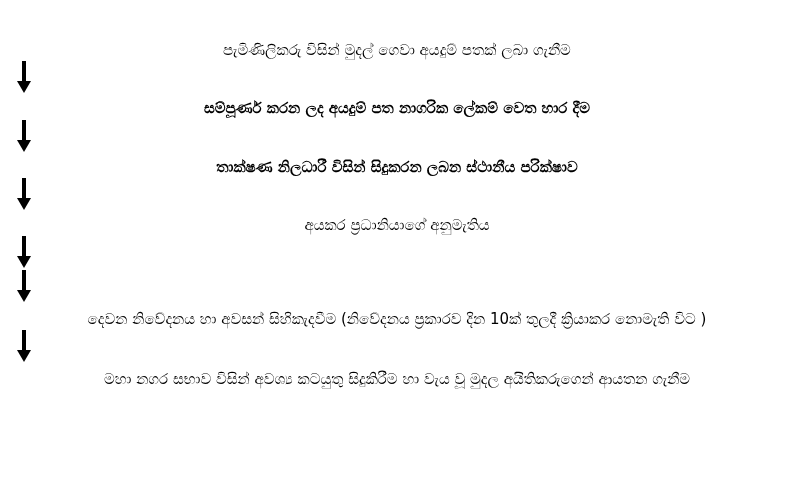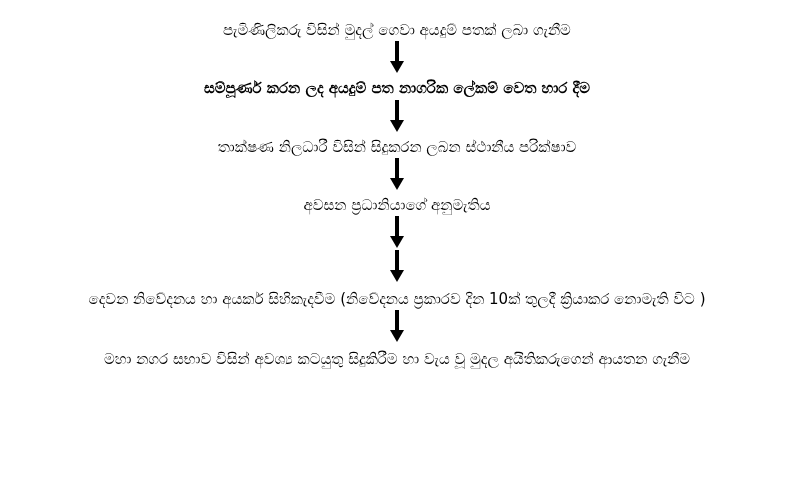--- a/index.html
+++ b/index.html
@@ -15,21 +15,22 @@
     overflow: hidden;
   }
   .flowchart {
     position: relative;
     width: 794px;
     height: 368px;
     box-sizing: border-box;
     padding: 8px 14px 0 14px;
     display: flex;
     flex-direction: column;
-    align-items: center;
+    align-items: flex-start;
+    margin-top: 20px;
   }
   .step {
     width: 100%;
     text-align: center;
     font-size: 15px;
     line-height: 1.35;
     color: #000000;
     padding: 0 4px;
     box-sizing: border-box;
   }
@@ -48,21 +49,21 @@
   }
   
   .gap-1 { height: 34px; }
   .gap-2 { height: 34px; }
   .gap-3 { height: 34px; }
   .gap-4 { height: 34px; }
   .gap-5 { height: 34px; }
   .gap-6 { height: 34px; }
   .s1 { margin-top: 12px; }
   .s2 { margin-top: 4px; font-weight: bold; }
-  .s3 { margin-top: 4px; }
+  .s3 { margin-top: 4px; font-weight: bold; }
   .s4 { margin-top: 4px; }
   .s5 { margin-top: 4px; }
   .s6 { margin-top: 6px; }
   .s7 { margin-top: 6px; }
 </style>
 </head>
 <body>
 
 <div class="flowchart">
 
@@ -93,40 +94,40 @@
   </div>
 
   <div class="arrow gap-3">
     <svg width="20" height="34" viewBox="0 0 20 34" aria-hidden="true">
       <line x1="10" y1="1" x2="10" y2="24" stroke="#000000" stroke-width="4"></line>
       <polygon points="10,33 3,21 17,21" fill="#000000"></polygon>
     </svg>
   </div>
 
   <div class="step s4">
-    <span class="step-text">අවසන  ප්‍රධානියාගේ  අනුමැතිය</span>
+    <span class="step-text">අයකර  ප්‍රධානියාගේ  අනුමැතිය</span>
   </div>
 
   <div class="arrow gap-4">
     <svg width="20" height="34" viewBox="0 0 20 34" aria-hidden="true">
       <line x1="10" y1="1" x2="10" y2="24" stroke="#000000" stroke-width="4"></line>
       <polygon points="10,33 3,21 17,21" fill="#000000"></polygon>
     </svg>
   </div>
 
 
   <div class="arrow gap-5">
     <svg width="20" height="34" viewBox="0 0 20 34" aria-hidden="true">
       <line x1="10" y1="1" x2="10" y2="24" stroke="#000000" stroke-width="4"></line>
       <polygon points="10,33 3,21 17,21" fill="#000000"></polygon>
     </svg>
   </div>
 
   <div class="step s6">
-    <span class="step-text">දෙවන නිවේදනය හා  අයකර් සිහිකැදවීම    (නිවේදනය ප්‍රකාරව දින 10ක් තුලදී ක්‍රියාකර නොමැති විට )</span>
+    <span class="step-text">දෙවන නිවේදනය හා  අවසන් සිහිකැදවීම    (නිවේදනය ප්‍රකාරව දින 10ක් තුලදී ක්‍රියාකර නොමැති විට )</span>
   </div>
 
   <div class="arrow gap-6">
     <svg width="20" height="34" viewBox="0 0 20 34" aria-hidden="true">
       <line x1="10" y1="1" x2="10" y2="24" stroke="#000000" stroke-width="4"></line>
       <polygon points="10,33 3,21 17,21" fill="#000000"></polygon>
     </svg>
   </div>
 
   <div class="step s7">

